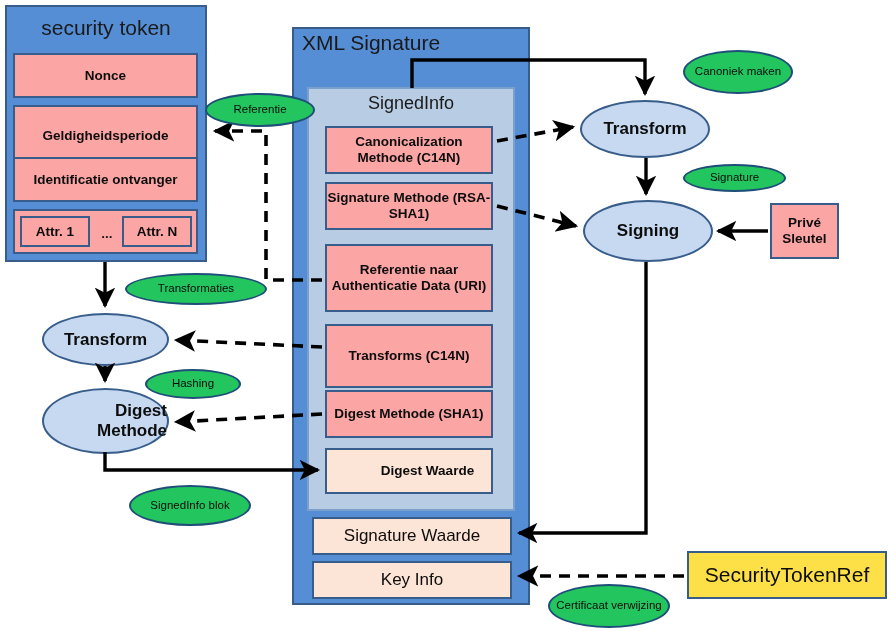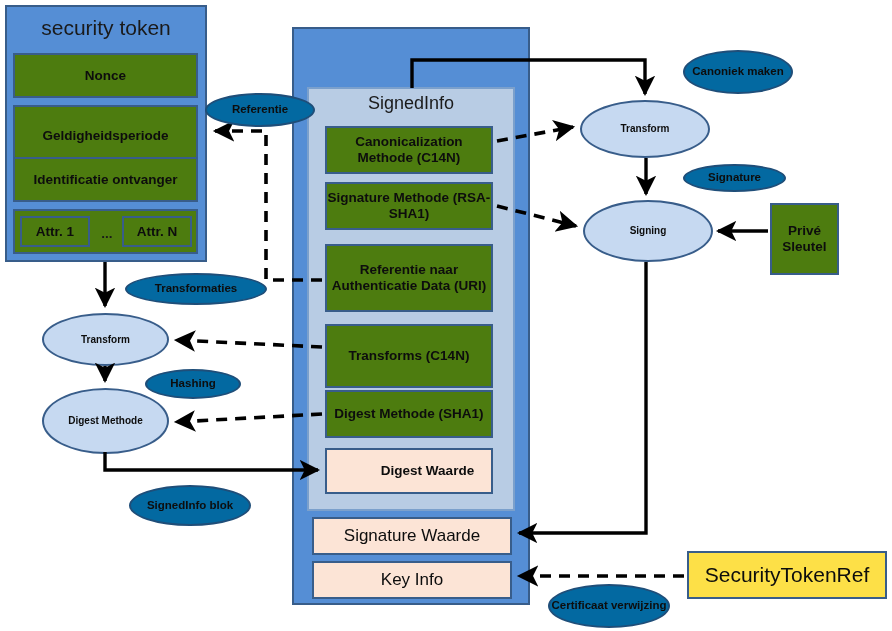--- a/index.html
+++ b/index.html
@@ -13,46 +13,46 @@
   .box{position:absolute;box-sizing:border-box;display:flex;align-items:center;
        justify-content:center;text-align:center;line-height:1.15;}
 
   .shell{                       
     background:#558ED5;border:2px solid #385D8A;
   }
   .panel{                       
     background:#B8CCE4;border:2px solid #7BA0CC;
   }
   .item{                        
-    background:#4d7c0f;border:2px solid #385D8A;
+    background:#fca5a5;border:2px solid #385D8A;
     font-weight:bold;font-size:13.5px;color:#0d0d0d;
   }
   .item-peach{
     background:#FCE4D6;border:2px solid #385D8A;
     font-weight:bold;font-size:13.5px;color:#0d0d0d;
   }
   .item-peach.plain{font-weight:normal;font-size:17px;}
   .solidblue{
     background:#fde047;border:2px solid #385D8A;
     font-weight:normal;font-size:21px;color:#0d0d0d;
   }
 
   .title{position:absolute;color:#1a1a1a;font-weight:normal;}
 
   
   .ell{position:absolute;box-sizing:border-box;display:flex;align-items:center;
        justify-content:center;text-align:right;border-radius:50%;
        background:#C6D9F1;border:2px solid #385D8A;
-       font-weight:bold;font-size:10px;color:#0d0d0d;line-height:1.15;}
+       font-weight:bold;font-size:17px;color:#0d0d0d;line-height:1.15;}
 
   
   .note{position:absolute;box-sizing:border-box;display:flex;align-items:center;
         justify-content:center;text-align:center;border-radius:50%;
-        background:#0369a1;border:2px solid #1F4E79;
-        font-weight:bold;font-size:11.5px;color:#0d0d0d;line-height:1.2;
+        background:#22c55e;border:2px solid #1F4E79;
+        font-weight:normal;font-size:11.5px;color:#0d0d0d;line-height:1.2;
         z-index:40;}
 
   svg#wires{position:absolute;left:0;top:0;width:892px;height:631px;
             pointer-events:none;z-index:20;}
   .sw{stroke:#000;stroke-width:3.4;fill:none;}
   .dw{stroke:#000;stroke-width:3.6;fill:none;stroke-dasharray:11 8;}
 </style>
 </head>
 <body>
 
@@ -64,41 +64,42 @@
   <div class="box item" style="left:13px;top:53px;width:185px;height:45px;">Nonce</div>
   <div class="box item" style="left:13px;top:105px;width:185px;height:62px;">Geldigheidsperiode</div>
   <div class="box item" style="left:13px;top:157px;width:185px;height:45px;">Identificatie ontvanger</div>
 
   <div class="box item" style="left:13px;top:209px;width:185px;height:45px;"></div>
   <div class="box item" style="left:20px;top:216px;width:70px;height:31px;">Attr. 1</div>
   <div class="title" style="left:93px;top:226px;width:28px;text-align:center;font-size:13.5px;font-weight:bold;">...</div>
   <div class="box item" style="left:122px;top:216px;width:70px;height:31px;">Attr. N</div>
 
   <div class="box shell" style="left:292px;top:27px;width:238px;height:578px;"></div>
+  <div class="title" style="left:302px;top:31px;width:220px;text-align:left;font-size:21px;">XML Signature</div>
 
   <div class="box panel" style="left:307px;top:87px;width:208px;height:424px;"></div>
   <div class="title" style="left:307px;top:93px;width:208px;text-align:center;font-size:18px;">SignedInfo</div>
 
   <div class="box item" style="left:325px;top:126px;width:168px;height:48px;">Canonicalization Methode (C14N)</div>
   <div class="box item" style="left:325px;top:182px;width:168px;height:48px;">Signature Methode (RSA-SHA1)</div>
   <div class="box item" style="left:325px;top:244px;width:168px;height:68px;">Referentie naar Authenticatie Data (URI)</div>
   <div class="box item" style="left:325px;top:324px;width:168px;height:64px;">Transforms (C14N)</div>
   <div class="box item" style="left:325px;top:390px;width:168px;height:48px;">Digest Methode (SHA1)</div>
   <div class="box item-peach" style="left:325px;top:448px;width:168px;height:46px;padding-left:37px;">Digest Waarde</div>
 
   <div class="box item-peach plain" style="left:312px;top:517px;width:200px;height:38px;">Signature Waarde</div>
   <div class="box item-peach plain" style="left:312px;top:561px;width:200px;height:38px;">Key Info</div>
 
   <div class="ell" style="left:42px;top:313px;width:127px;height:53px;">Transform</div>
   <div class="ell" style="left:42px;top:388px;width:127px;height:66px;">Digest Methode</div>
 
   <div class="ell" style="left:580px;top:100px;width:130px;height:58px;">Transform</div>
   <div class="ell" style="left:583px;top:200px;width:130px;height:62px;">Signing</div>
 
-  <div class="box item" style="left:770px;top:203px;width:69px;height:72px;white-space:pre-line;">Privé Sleutel</div>
+  <div class="box item" style="left:770px;top:203px;width:69px;height:56px;white-space:pre-line;">Privé Sleutel</div>
   <div class="box solidblue" style="left:687px;top:551px;width:200px;height:48px;">SecurityTokenRef</div>
 
   <svg id="wires" viewBox="0 0 892 631">
     <defs>
       <marker id="ah" markerWidth="7" markerHeight="7" refX="5.4" refY="3" orient="auto" markerUnits="strokeWidth">
         <path d="M0,0 L6,3 L0,6 L1.5,3 z" fill="#000"></path>
       </marker>
     </defs>
 
     <path class="sw" d="M105,262 L105,306" marker-end="url(#ah)"></path>

